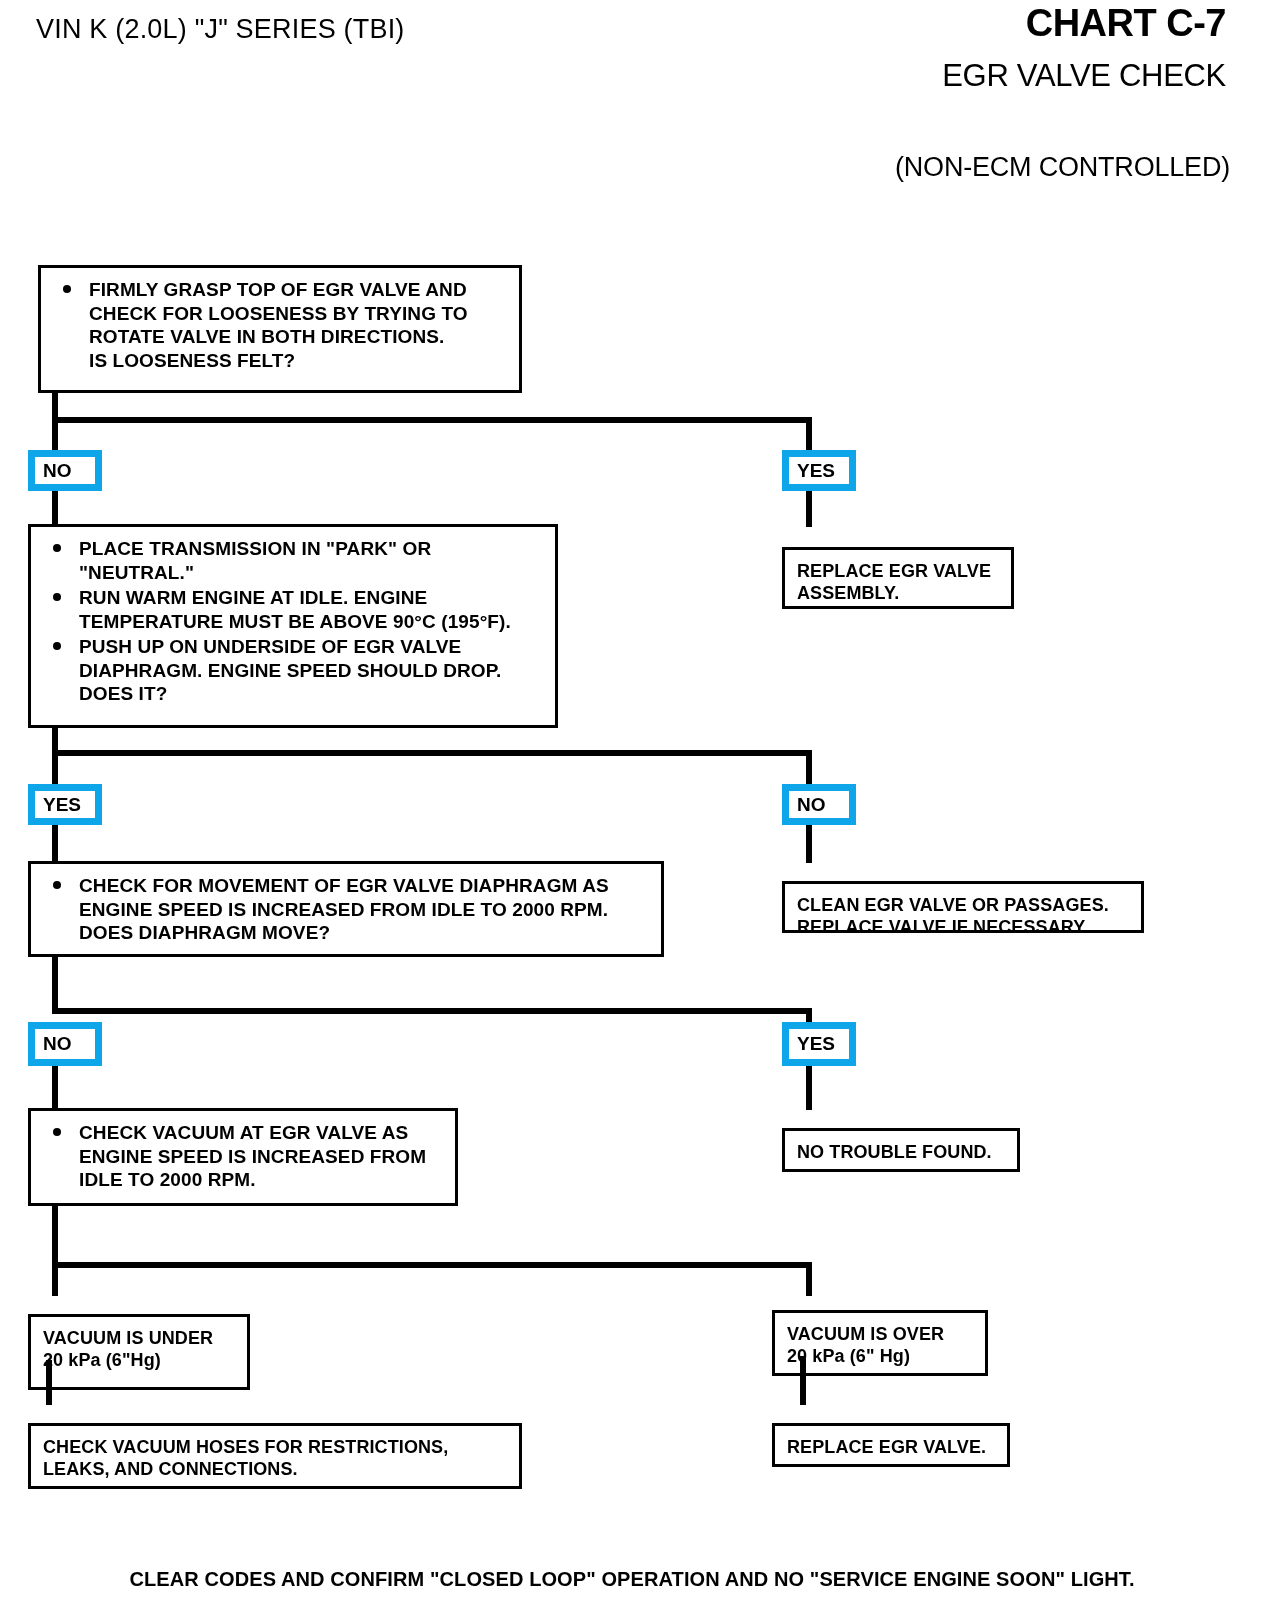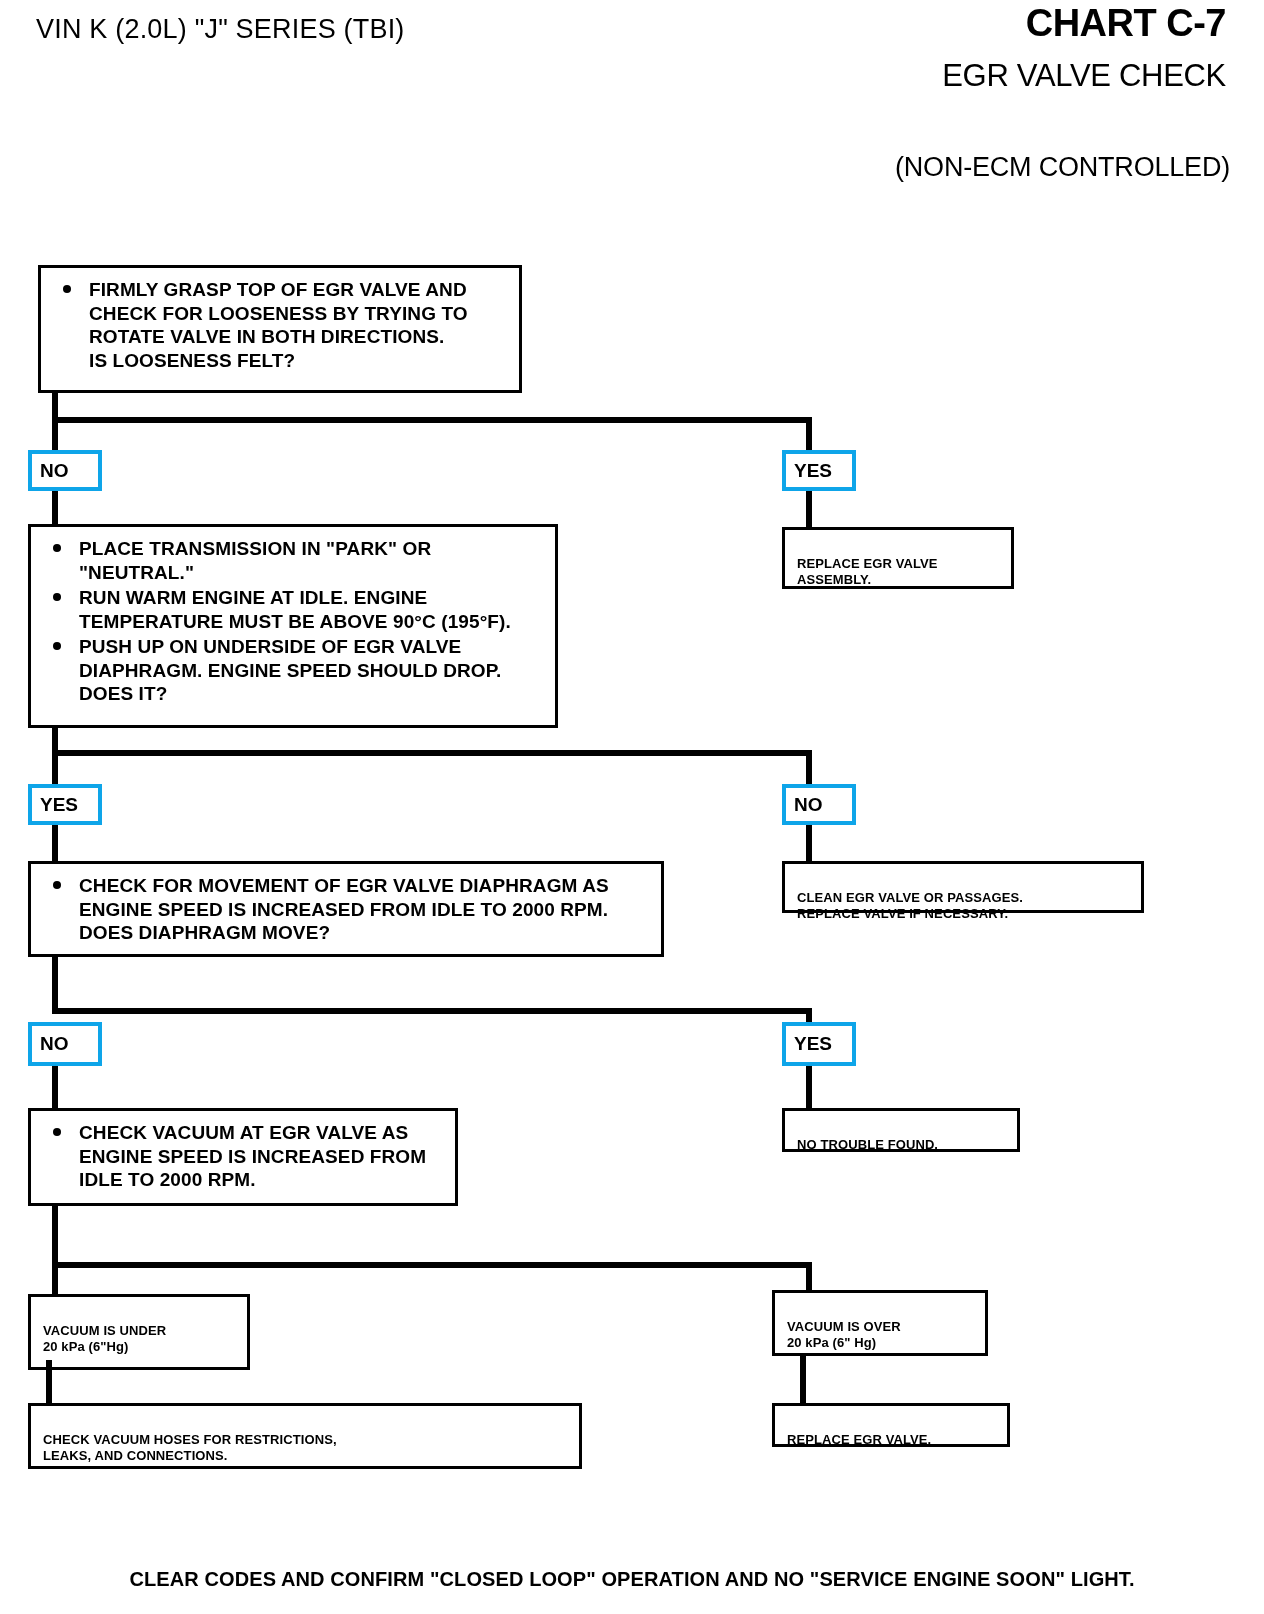--- a/index.html
+++ b/index.html
@@ -86,28 +86,29 @@
     left: 12px;
     top: 7px;
     width: 8px;
     height: 8px;
     background: #000;
     border-radius: 50%;
   }
 
   
   .result {
-    font-size: 13px;
-    padding: 26px 10px 8px 12px;
+    font-size: 18px;
+    padding: 10px 10px 8px 12px;
+    margin-top: 20px;
   }
 
   
   .tag {
     position: absolute;
-    border: 4px solid #0ea5e9;
+    border: 7px solid #0ea5e9;
     background: #fff;
     box-sizing: border-box;
     font-size: 19px;
     font-weight: bold;
     display: flex;
     align-items: center;
     padding-left: 8px;
   }
 
   
@@ -249,21 +250,21 @@
   </div>
 
   <div class="box result" style="left:772px; top:1290px; width:216px; height:66px;">
     <span class="txt">VACUUM IS  OVER
 20 kPa (6" Hg)</span>
   </div>
 
   <div class="line-v" style="left:46px; top:1360px; height:45px;"></div>
   <div class="line-v" style="left:800px; top:1356px; height:49px;"></div>
 
-  <div class="box result" style="left:28px; top:1403px; width:554px; height:66px;">
+  <div class="box result" style="left:28px; top:1403px; width:494px; height:66px;">
     <span class="txt">CHECK VACUUM HOSES FOR RESTRICTIONS,
 LEAKS, AND CONNECTIONS.</span>
   </div>
 
   <div class="box result" style="left:772px; top:1403px; width:238px; height:44px;">
     <span class="txt">REPLACE EGR VALVE.</span>
   </div>
 
   <div class="footer">CLEAR CODES AND CONFIRM "CLOSED LOOP" OPERATION AND NO "SERVICE ENGINE SOON" LIGHT.</div>
 

